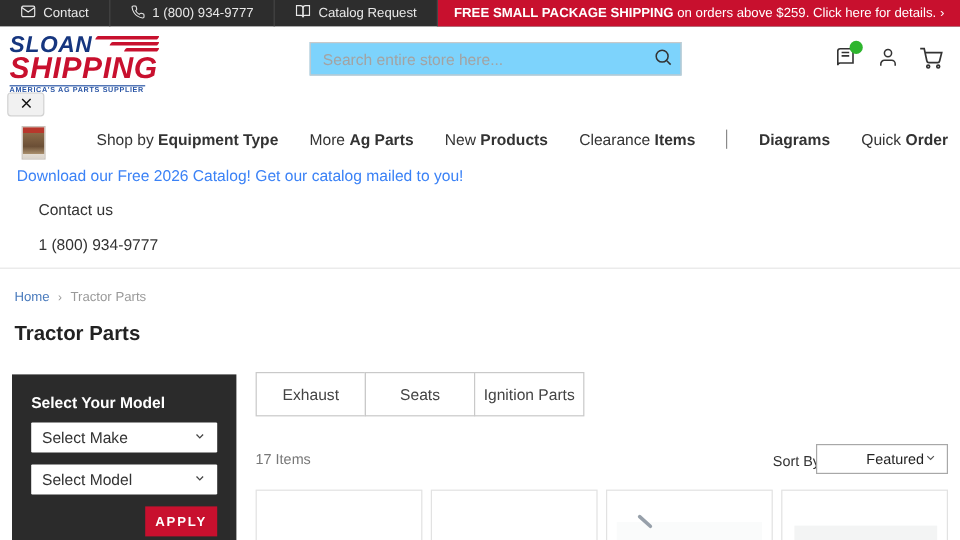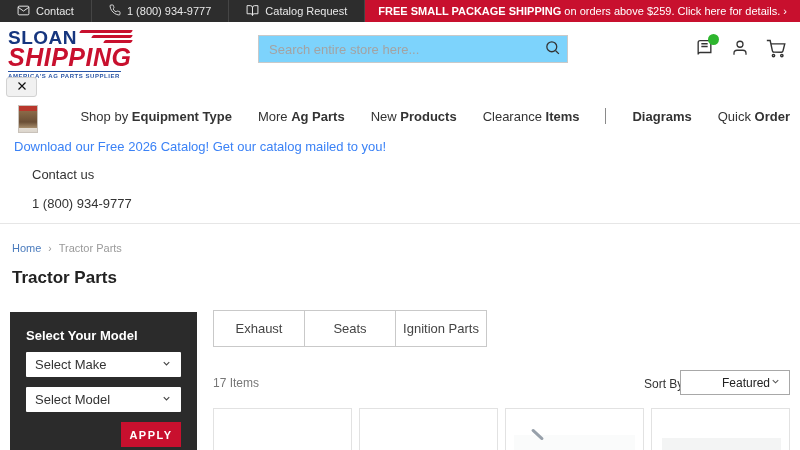--- a/index.html
+++ b/index.html
@@ -9,21 +9,21 @@
   
   .topbar { position:absolute; top:0; left:0; width:800px; height:22px; background:#2d2d2d; display:flex; }
   .topbar-left { display:flex; }
   .tb-item { display:flex; align-items:center; gap:6px; padding:0 17px; color:#e8e8e8; font-size:11px; border-right:1px solid #454545; cursor:pointer; text-decoration:none; white-space:nowrap; }
   .tb-item svg { flex:0 0 auto; }
   .banner { flex:1; background:#c8102e; color:#fff; font-size:11px; display:flex; align-items:center; justify-content:center; cursor:pointer; white-space:pre; }
   .banner .b { font-weight:bold; }
 
   
   .logo { position:absolute; left:8px; top:28px; width:120px; cursor:pointer; }
-  .logo-top { display:flex; align-items:flex-start; }
+  .logo-top { display:flex; align-items:flex-start;font-style:italic; }
   .logo-sloan { font-size:19px; font-weight:bold; color:#16367f; letter-spacing:0.5px; line-height:1; }
   .stripes { margin-left:3px; margin-top:2px; display:flex; flex-direction:column; align-items:flex-end; gap:2px; flex:1; }
   .stripe { height:3px; background:#c8102e; transform:skewX(-35deg); border-radius:1px; }
   .s1 { width:52px; } .s2 { width:40px; } .s3 { width:28px; }
   .logo-express { font-size:25px; font-weight:bold; font-style:italic; color:#c8102e; line-height:0.9; letter-spacing:0.5px; margin-top:-1px; }
   .logo-tagline { font-size:6px; font-weight:bold; color:#2a55a5; letter-spacing:0.55px; margin-top:2px; border-top:1px solid #2a55a5; padding-top:1px; width:113px; }
 
   .search { position:absolute; left:258px; top:35px; width:310px; height:28px; border:1px solid #c9c9c9; background:#7dd3fc; display:flex; align-items:center; }
   .search input { flex:1; border:none; outline:none; font-size:13px; color:#444; padding:0 10px; font-family:"Liberation Sans", sans-serif; background:transparent; }
   .search input::placeholder { color:#a3a3a3; }

